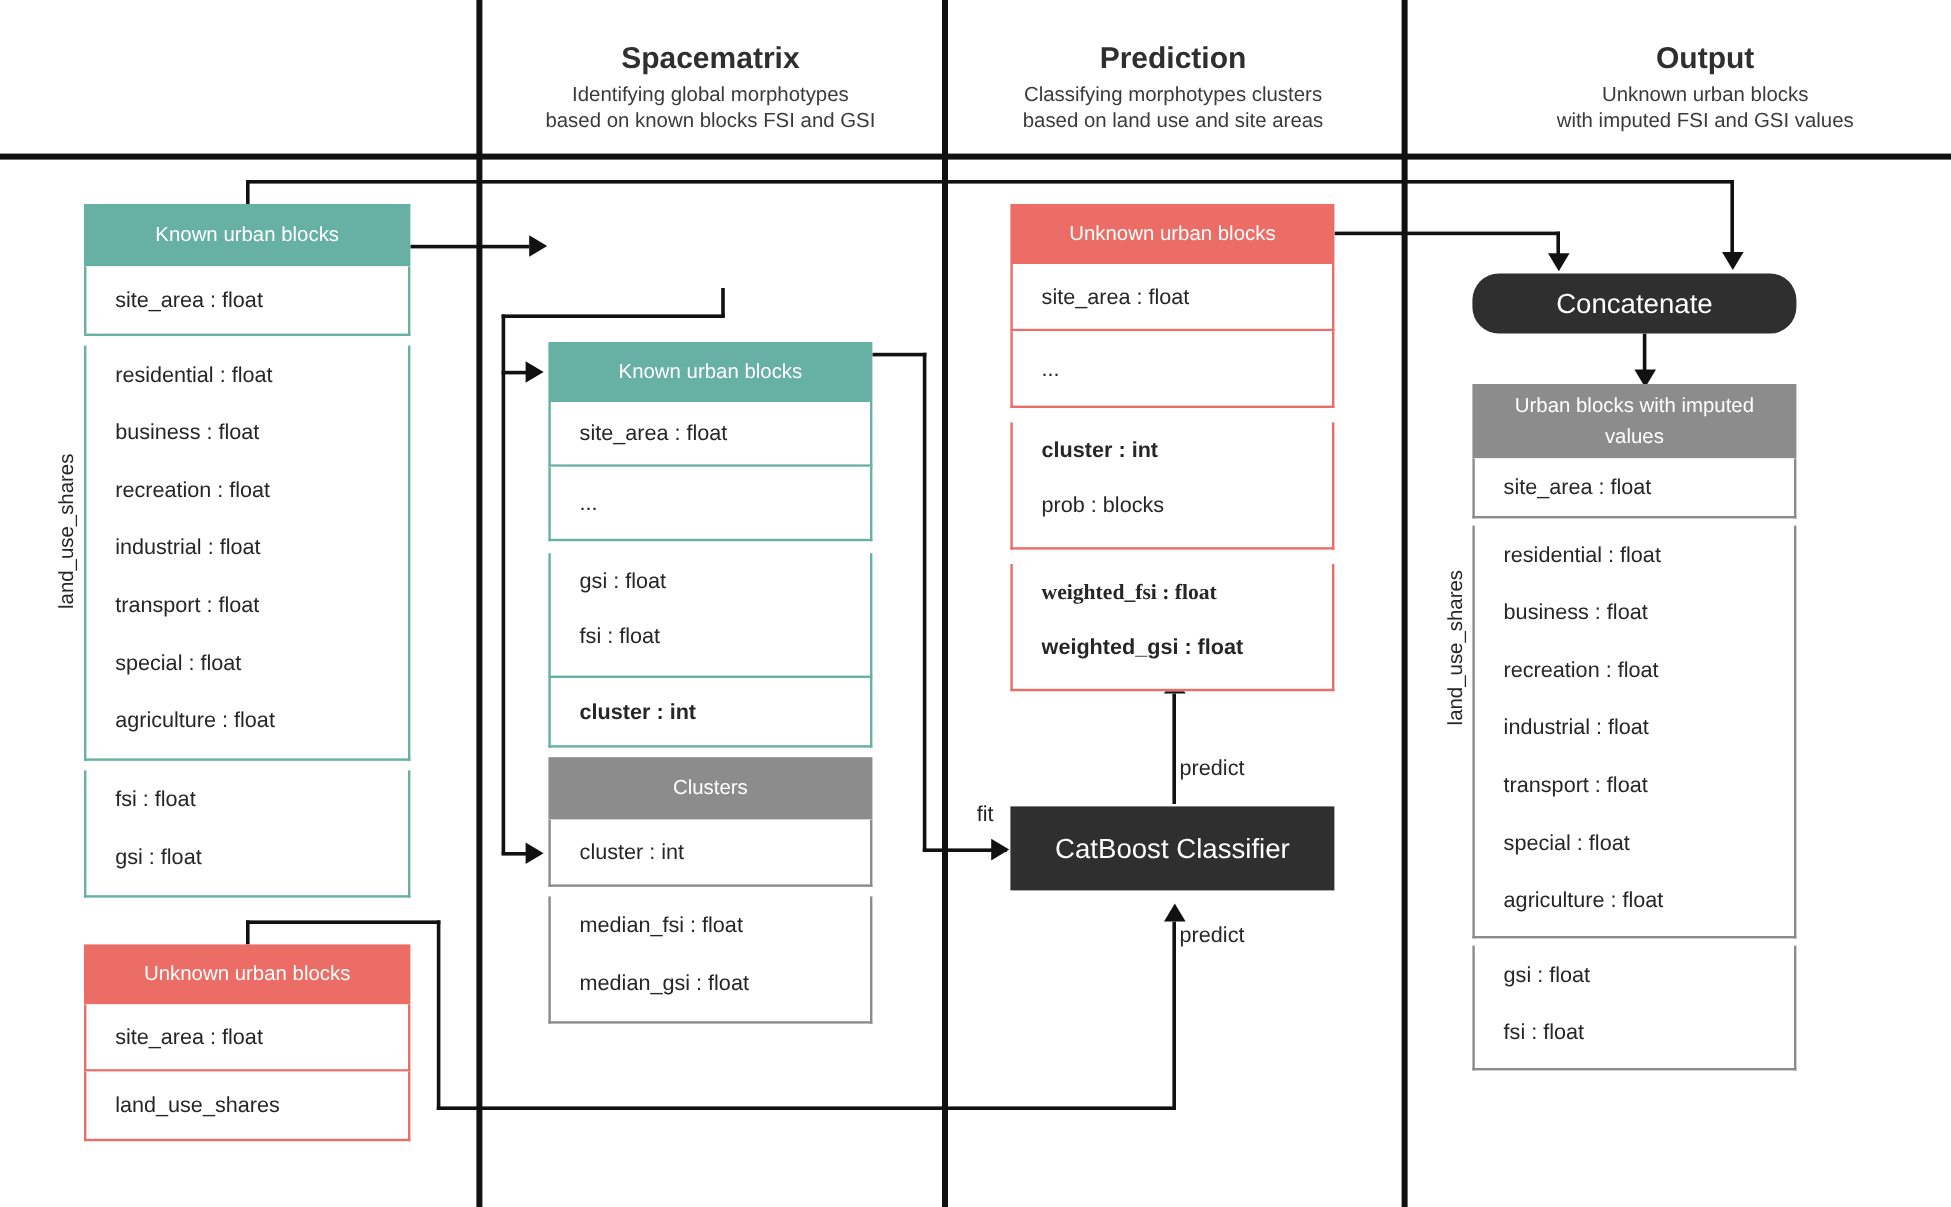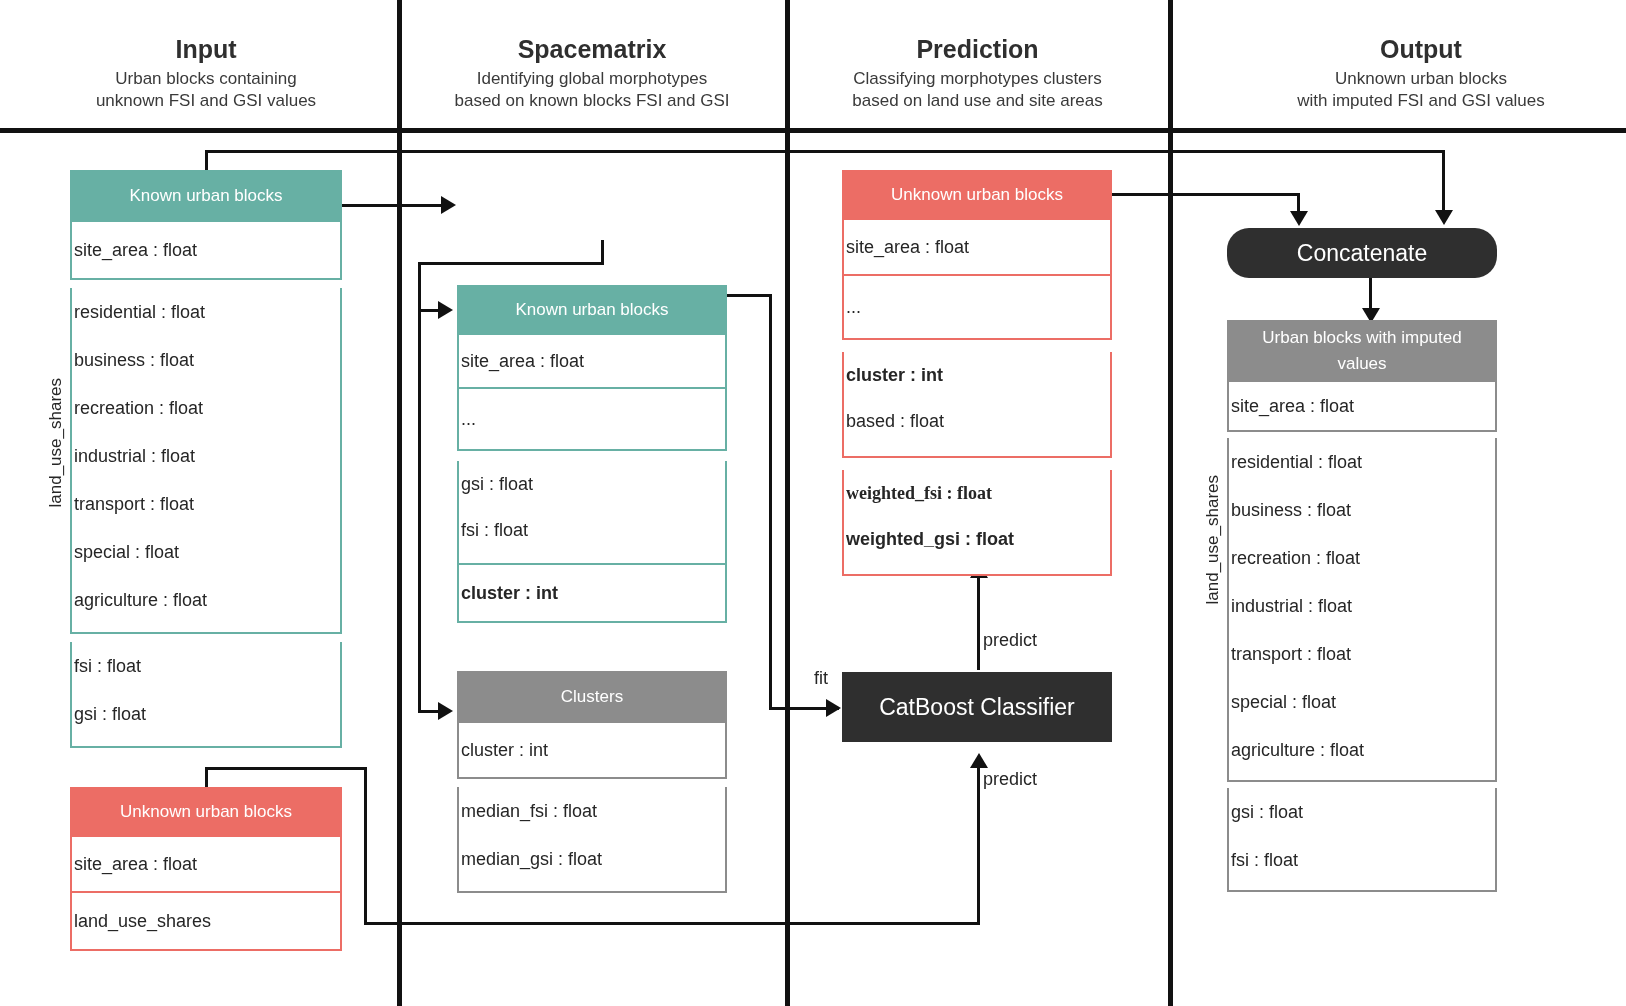--- a/index.html
+++ b/index.html
@@ -33,21 +33,21 @@
   .tbl .hdr{
     box-sizing:border-box;width:100%;
     color:#fff;font-size:17px;text-align:center;
     display:flex;align-items:center;justify-content:center;
     line-height:26px;
   }
   .tbl .grp{box-sizing:border-box;width:100%;background:#fff;}
   .tbl .row{
     box-sizing:border-box;
     font-size:18px;color:#262626;
-    padding-left:2px;
+    padding-left:24px;
     display:flex;align-items:center;
   }
   .tbl .row.b{font-weight:bold;}
 
   
   .teal .hdr{background:#67b0a4;}
   .teal .grp{border:2px solid #67b0a4;border-top:none;}
   
   .red .hdr{background:#ec6d65;}
   .red .grp{border:2px solid #ec6d65;border-top:none;}
@@ -82,25 +82,20 @@
 </head>
 <body>
 
 <div class="canvas">
 
   <div class="vrule" style="left:397px;top:0;height:1006px;"></div>
   <div class="vrule" style="left:785px;top:0;height:1006px;"></div>
   <div class="vrule" style="left:1168px;top:0;height:1006px;"></div>
   <div class="hrule" style="left:0;top:128px;width:1626px;"></div>
 
-  <div class="colhead" style="left:20px;top:34px;width:372px;">
-    <div class="title">Input</div>
-    <div class="sub">Urban blocks containing
-unknown FSI and GSI values</div>
-  </div>
   <div class="colhead" style="left:402px;top:34px;width:380px;">
     <div class="title">Spacematrix</div>
     <div class="sub">Identifying global morphotypes
 based on known blocks FSI and GSI</div>
   </div>
   <div class="colhead" style="left:790px;top:34px;width:375px;">
     <div class="title">Prediction</div>
     <div class="sub">Classifying morphotypes clusters
 based on land use and site areas</div>
   </div>
@@ -191,42 +186,42 @@
     </div>
     <div class="grp">
       <div class="row" style="height:46px;margin-top:10px;">gsi : float</div>
       <div class="row" style="height:46px;margin-bottom:10px;">fsi : float</div>
     </div>
     <div class="grp">
       <div class="row b" style="height:56px;">cluster : int</div>
     </div>
   </div>
 
-  <div class="tbl gray" style="left:457px;top:671px;width:270px;">
+  <div class="tbl gray" style="left:457px;top:631px;width:270px;">
     <div class="hdr" style="height:52px;">Clusters</div>
     <div class="grp">
       <div class="row" style="height:54px;">cluster : int</div>
     </div>
     <div class="grp">
       <div class="row" style="height:48px;margin-top:8px;">median_fsi : float</div>
       <div class="row" style="height:48px;margin-bottom:8px;">median_gsi : float</div>
     </div>
   </div>
 
   <div class="tbl red" style="left:842px;top:170px;width:270px;">
     <div class="hdr" style="height:50px;">Unknown urban blocks</div>
     <div class="grp">
       <div class="row" style="height:54px;">site_area : float</div>
     </div>
     <div class="grp">
       <div class="row" style="height:62px;">...</div>
     </div>
     <div class="grp">
       <div class="row b" style="height:46px;margin-top:12px;">cluster : int</div>
-      <div class="row" style="height:46px;margin-bottom:12px;">based : float</div>
+      <div class="row" style="height:46px;margin-bottom:12px;">prob : blocks</div>
     </div>
     <div class="grp">
       <div class="row b" style="height:46px;margin-top:12px;font-family:Liberation Serif, serif;">weighted_fsi : float</div>
       <div class="row b" style="height:46px;margin-bottom:12px;">weighted_gsi : float</div>
     </div>
   </div>
 
   <div class="proc" style="left:842px;top:672px;width:270px;height:70px;">CatBoost Classifier</div>
 
   <div class="elabel" style="left:814px;top:668px;">fit</div>

